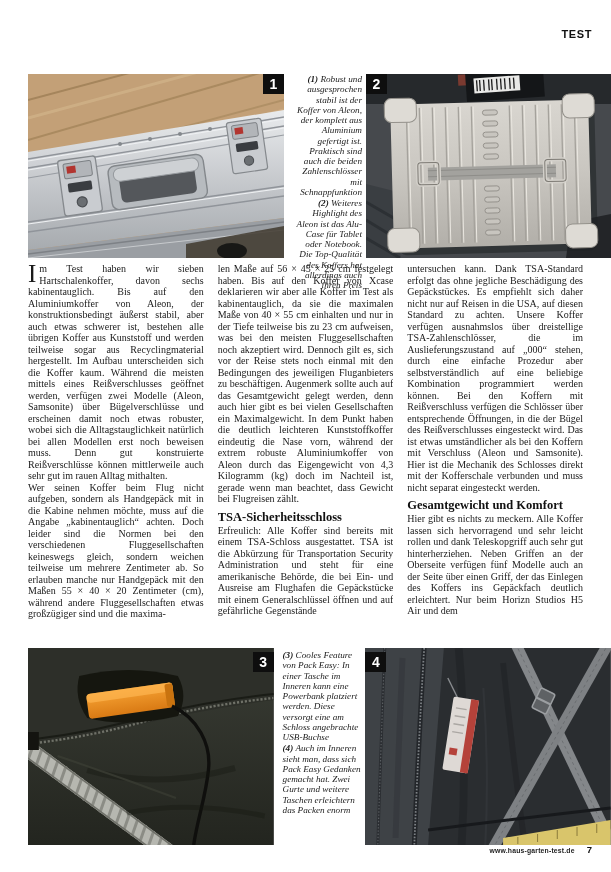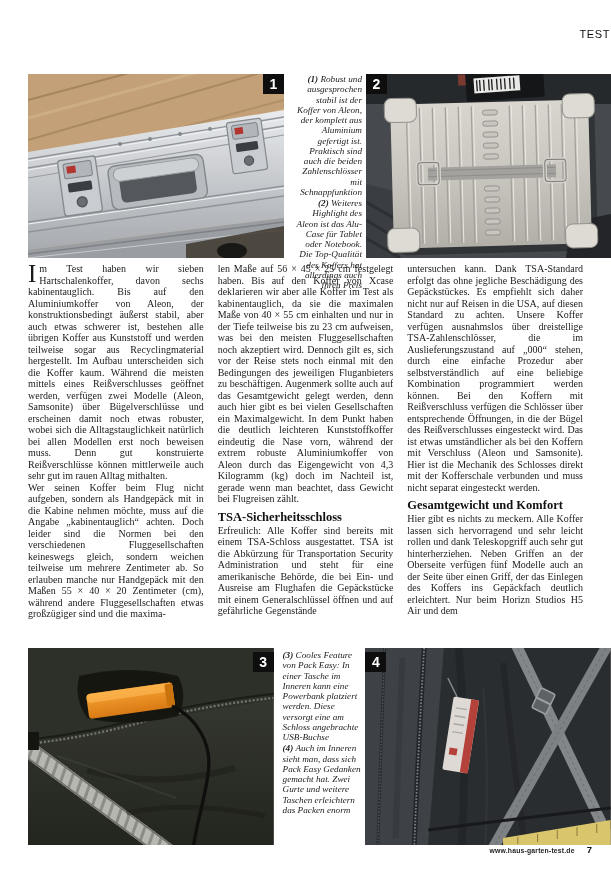--- a/index.html
+++ b/index.html
@@ -1,19 +1,19 @@
 <!DOCTYPE html>
 <html><head>
 <meta charset="utf-8">
 <style>
   html,body{margin:0;padding:0;background:#ffffff;}
   .page{position:relative;width:611px;height:872px;background:#fff;overflow:hidden;
         font-family:"Liberation Serif",serif;color:#1a1a1a;}
-  .kicker{position:absolute;top:28px;right:1px;font-family:"Liberation Sans",sans-serif;
-          font-weight:normal;font-size:11px;letter-spacing:.6px;color:#111;}
+  .kicker{position:absolute;top:28px;right:19px;font-family:"Liberation Sans",sans-serif;
+          font-weight:bold;font-size:11px;letter-spacing:.6px;color:#111;}
   
   .figrow{position:absolute;left:28px;display:flex;}
   .figrow-top{top:74px;height:184px;width:583px;}
   .figrow-bottom{top:648px;height:197px;width:583px;}
   .fig{position:relative;height:100%;overflow:hidden;background:#777;}
   .fig svg{display:block;width:100%;height:100%;}
   .fig1{width:256px;}
   .fig2{width:245px;}
   .fig3{width:249px;}
   .fig4{width:249px;}

